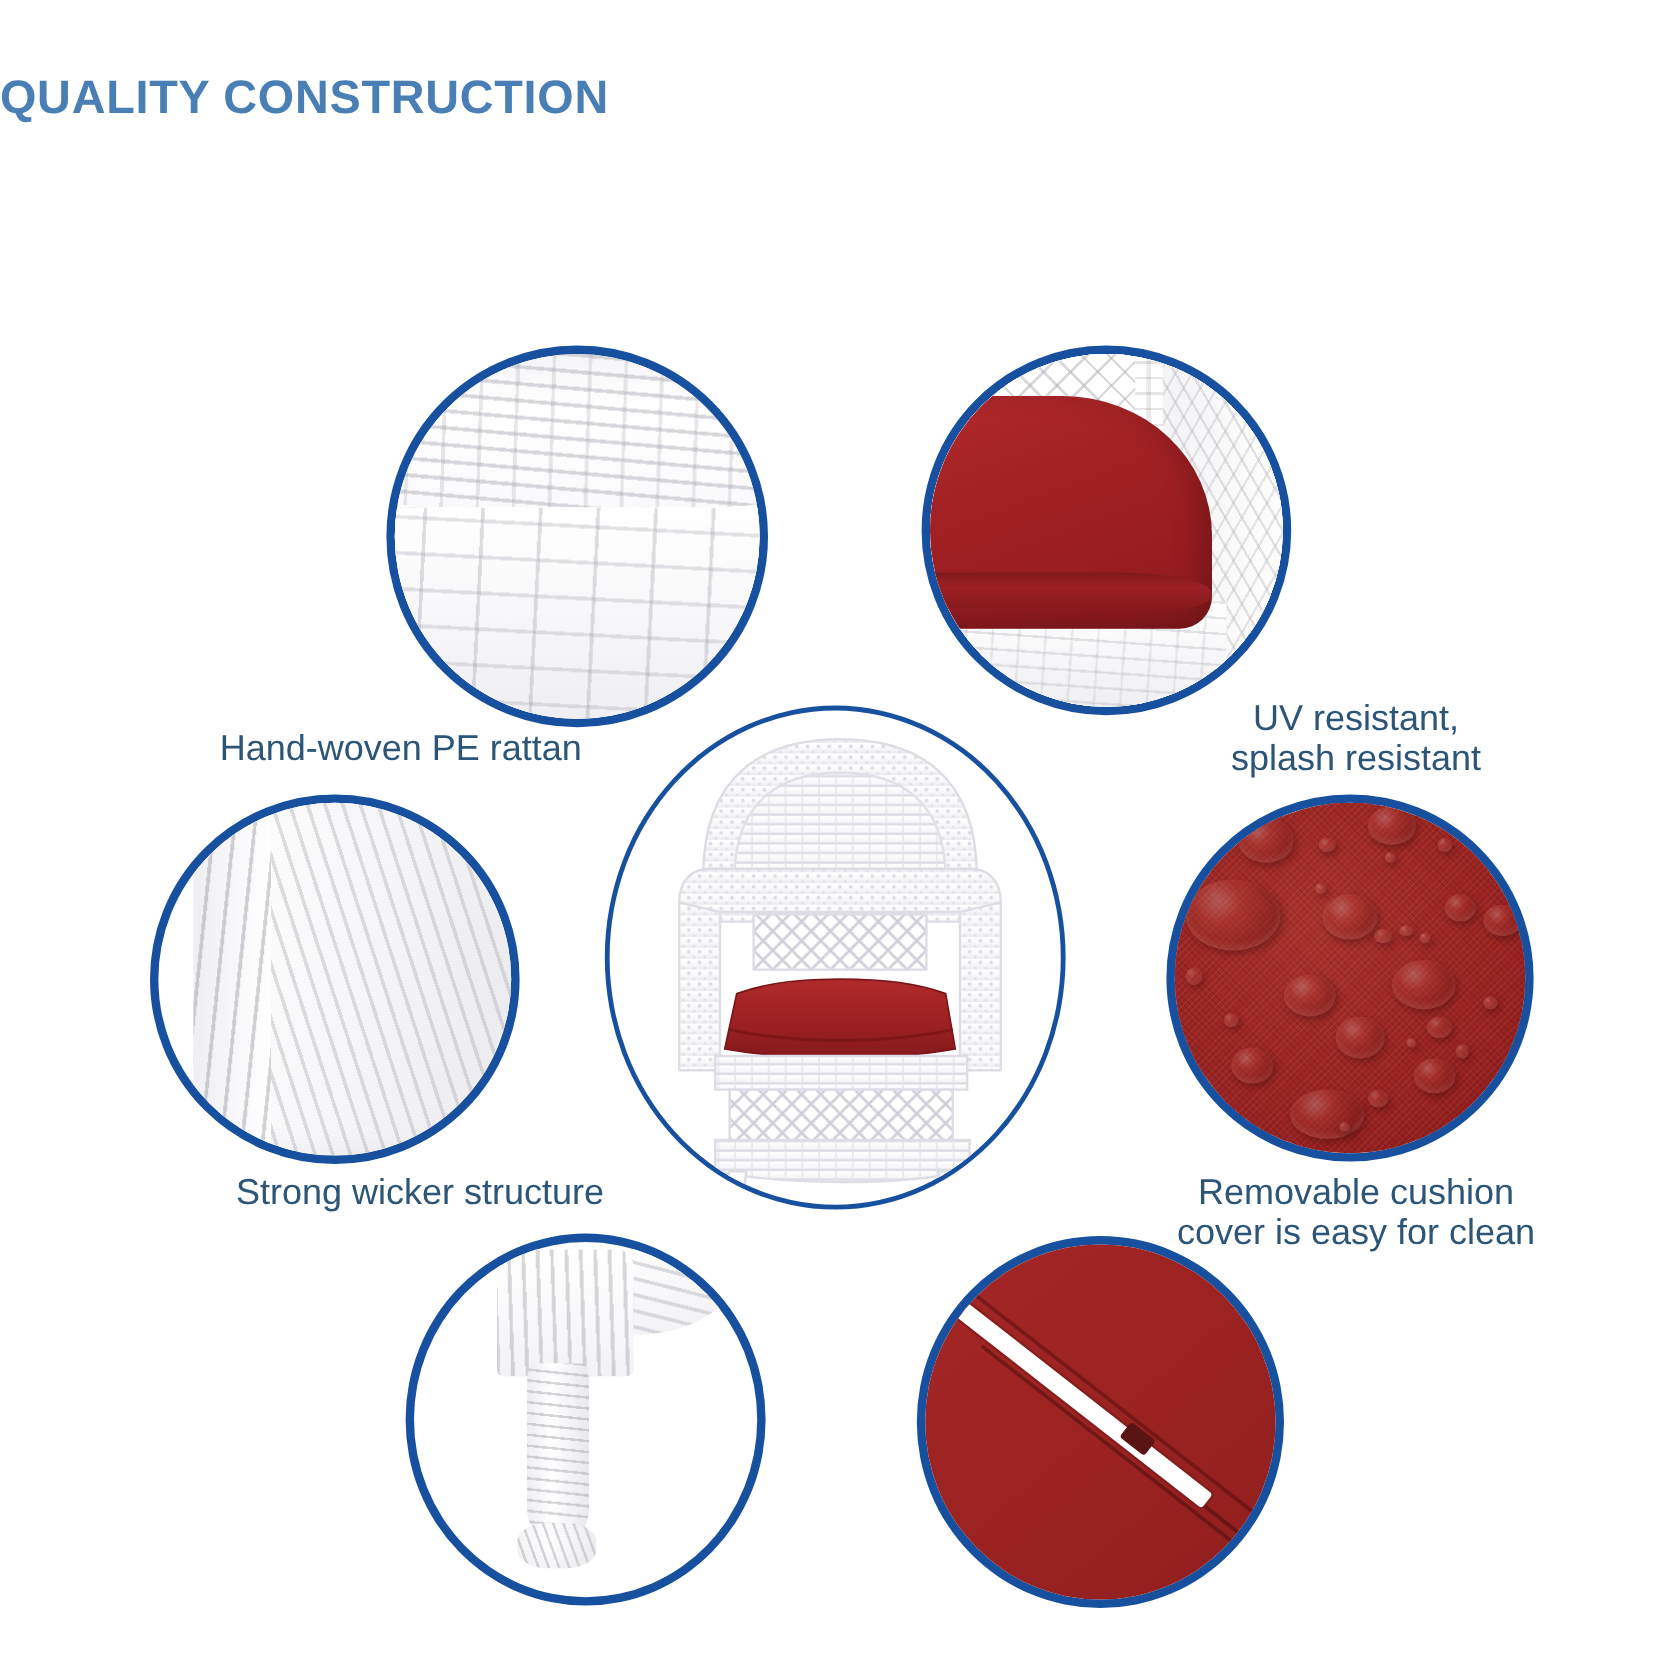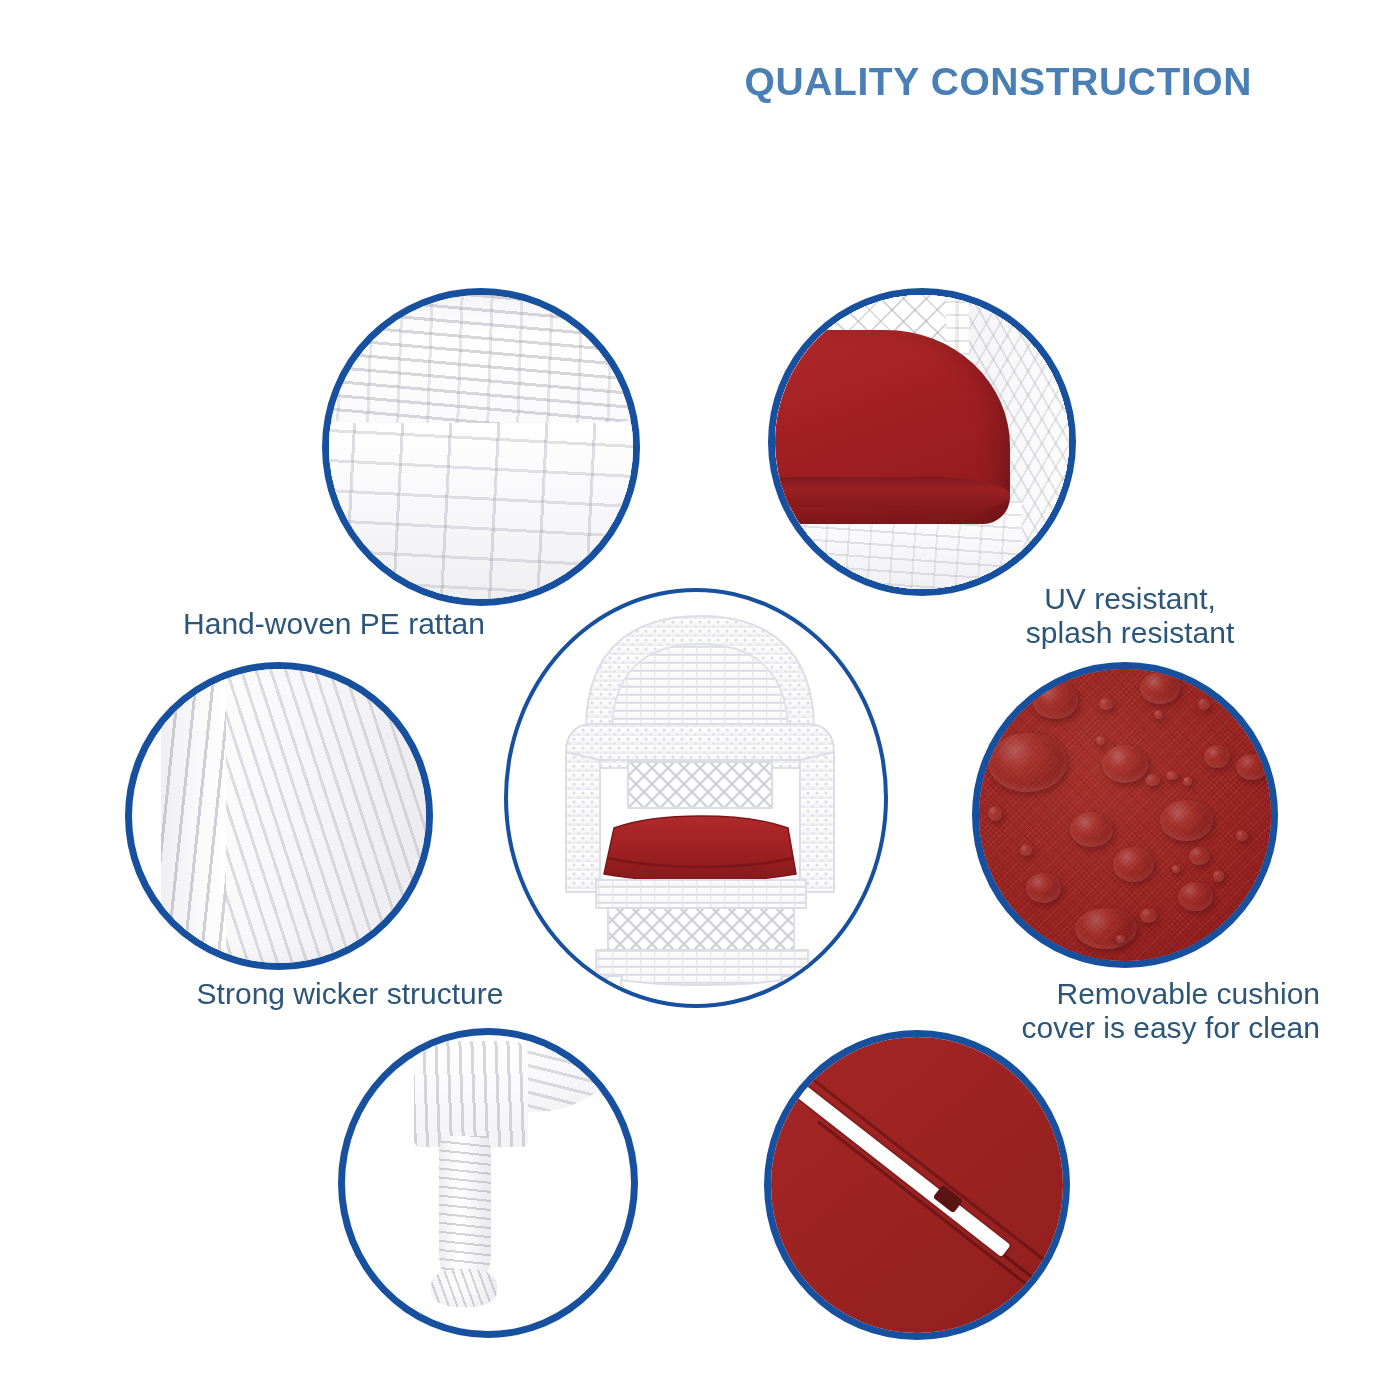--- a/index.html
+++ b/index.html
@@ -14,21 +14,21 @@
     overflow: hidden;
     position: relative;
   }
 
   
   #header {
     position: absolute;
     top: 0;
     left: 0;
     width: 1252px;
-    text-align: right;
+    text-align: left;
   }
   #title {
     margin: 0;
     padding-top: 60px;
     font-size: 39px;
     font-weight: bold;
     letter-spacing: 0.6px;
     color: #4a7fb5;
     font-family: "Liberation Sans", sans-serif;
   }
@@ -367,21 +367,21 @@
       <div class="drop" style="left:88%;  top:55%; width:4%;  height:4%;"></div>
       <div class="drop" style="left:80%;  top:69%; width:4%;  height:4%;"></div>
       <div class="drop" style="left:55%;  top:82%; width:6%;  height:5%;"></div>
       <div class="drop" style="left:66%;  top:67%; width:3%;  height:3%;"></div>
       <div class="drop" style="left:75%;  top:10%; width:4%;  height:4%;"></div>
       <div class="drop" style="left:60%;  top:14%; width:3%;  height:3%;"></div>
       <div class="drop" style="left:47%;  top:91%; width:3%;  height:3%;"></div>
     </div>
   </div>
 </div>
-<div class="caption" style="left:940px; top:977px; width:380px;text-align:right;">Removable cushion
+<div class="caption" style="left:940px; top:977px; width:380px;">Removable cushion
 cover is easy for clean</div>
 
 <div class="feature" style="left:338px; top:1028px;">
   <div class="circle thick" style="left:0; top:0; width:300px; height:310px;">
     <div class="art">
       <div id="c5-skirt"></div>
       <div id="c5-top"></div>
       <div id="c5-shaft"></div>
       <div id="c5-foot"></div>
     </div>

